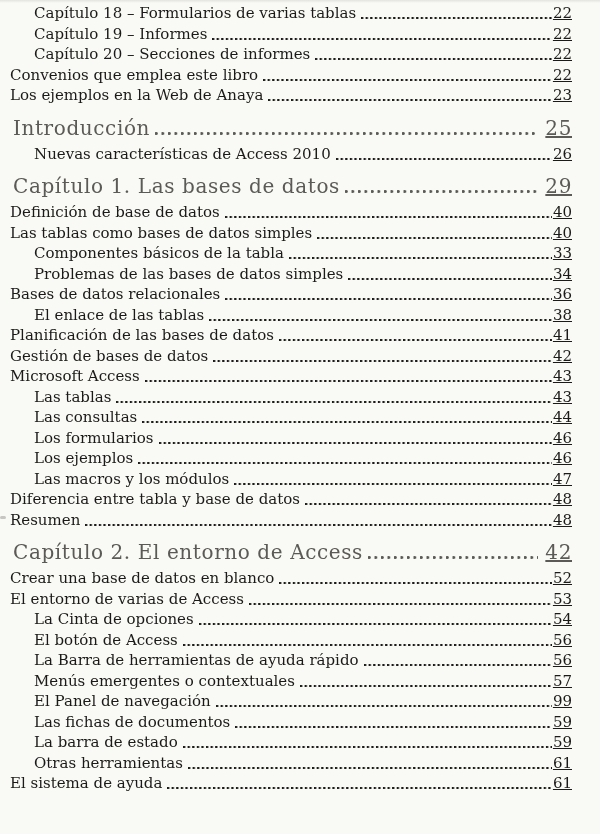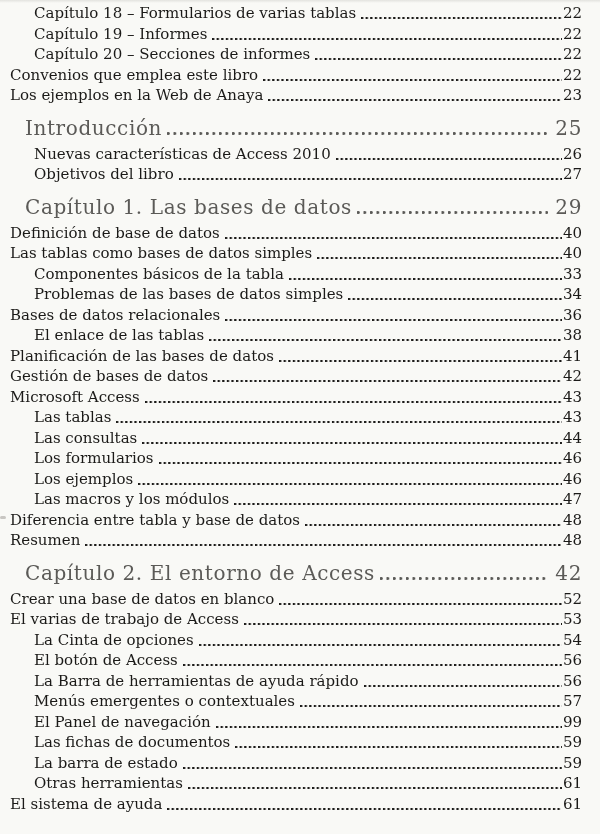--- a/index.html
+++ b/index.html
@@ -8,51 +8,51 @@
     font-family: "DejaVu Serif", "Liberation Serif", serif;
     --bg: #f9f9f6;
     --body: #1b1a18;
     --head: #5b5a57;
   }
   .page {
     position: relative;
     width: 600px; height: 834px;
     box-sizing: border-box;
     background: var(--bg);
-    padding: 3px 18px 0 10px;
+    padding: 3px 28px 0 10px;
   }
   
   .page::before {
     content: "";
     position: absolute; left: 0; top: 0; right: 0; height: 3px;
     background: linear-gradient(to bottom, #e3e3df, rgba(227,227,223,0));
     pointer-events: none;
   }
   .toc { position: relative; }
   .row {
     display: flex;
     font-size: 15px;
     line-height: 20.5px;
     color: var(--body);
   }
   .row.indent { padding-left: 24px; }
   .label { white-space: nowrap; }
-  .pnum { white-space: nowrap; }
+  .pnum { white-space: nowrap; text-decoration: underline; }
   .dots { flex: 1 1 auto; position: relative; margin: 0 1px 0 4px; min-width: 12px; }
   .dots::before {
     content: "";
     position: absolute; left: 1px; right: 0; bottom: 4px; height: 2.4px;
     background-image: radial-gradient(circle at 1.2px 1.2px, var(--body) 1.05px, transparent 1.45px);
     background-size: 4.6px 2.4px;
     background-repeat: repeat-x;
   }
   .row.heading {
     font-size: 20px;
     line-height: 22px;
-    margin: 11px 0 5px 12px;
+    margin: 11px 0 5px 0;
     padding-left: 3px;
     letter-spacing: 0.6px;
     color: var(--head);
   }
   .heading .dots { margin-right: 7px; }
   .heading .dots::before {
     bottom: 4px; height: 2.6px;
     background-image: radial-gradient(circle at 1.3px 1.3px, var(--head) 1.15px, transparent 1.55px);
     background-size: 6.5px 2.6px;
   }
@@ -98,25 +98,20 @@
       <div class="row heading">
     <span class="label">Introducción</span>
     <span class="dots"></span>
     <span class="pnum">25</span>
   </div>
       <div class="row item indent">
     <span class="label">Nuevas características de Access 2010</span>
     <span class="dots"></span>
     <span class="pnum">26</span>
   </div>
-      <div class="row item indent">
-    <span class="label">Objetivos del libro</span>
-    <span class="dots"></span>
-    <span class="pnum">27</span>
-  </div>
       <div class="row heading">
     <span class="label">Capítulo 1. Las bases de datos</span>
     <span class="dots"></span>
     <span class="pnum">29</span>
   </div>
       <div class="row item">
     <span class="label">Definición de base de datos</span>
     <span class="dots"></span>
     <span class="pnum">40</span>
   </div>
@@ -199,21 +194,21 @@
     <span class="label">Capítulo 2. El entorno de Access</span>
     <span class="dots"></span>
     <span class="pnum">42</span>
   </div>
       <div class="row item">
     <span class="label">Crear una base de datos en blanco</span>
     <span class="dots"></span>
     <span class="pnum">52</span>
   </div>
       <div class="row item">
-    <span class="label">El varias de trabajo de Access</span>
+    <span class="label">El entorno de varias de Access</span>
     <span class="dots"></span>
     <span class="pnum">53</span>
   </div>
       <div class="row item indent">
     <span class="label">La Cinta de opciones</span>
     <span class="dots"></span>
     <span class="pnum">54</span>
   </div>
       <div class="row item indent">
     <span class="label">El botón de Access</span>

